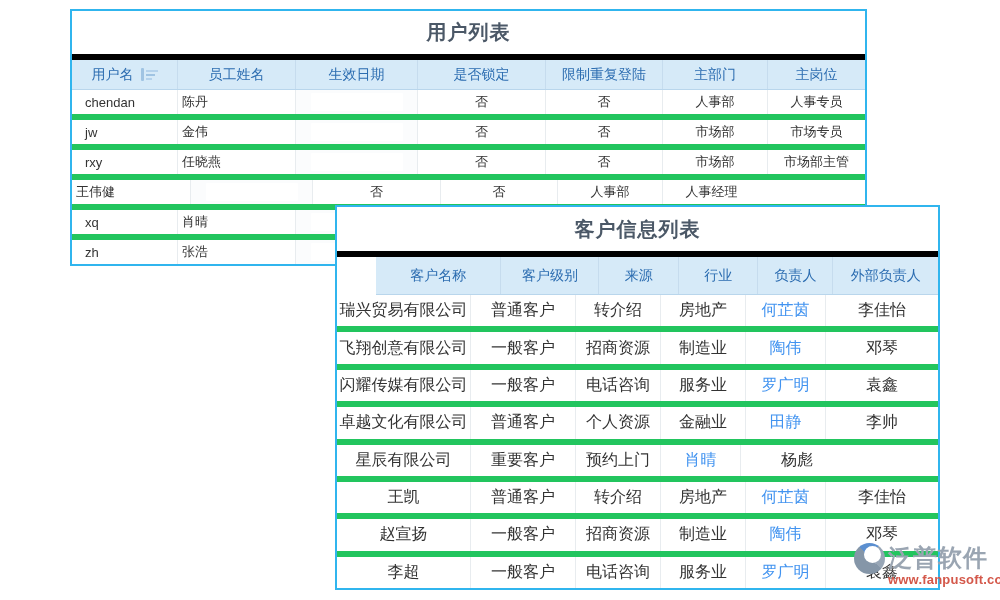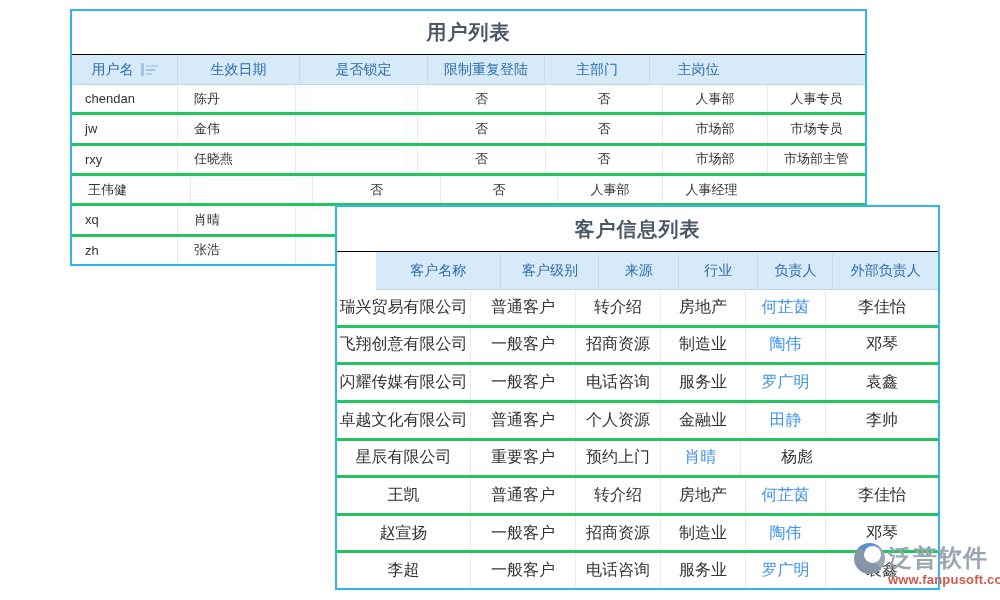--- a/index.html
+++ b/index.html
@@ -9,50 +9,50 @@
   }
   .card{
     position:absolute;background:#ffffff;border:2px solid #30b5ee;
     box-sizing:border-box;display:flex;flex-direction:column;
   }
   #user-card{left:70px;top:9px;width:797px;height:257px;z-index:1;}
   #customer-card{left:335px;top:205px;width:605px;height:385px;z-index:2;}
   .card-title{
     flex:0 0 auto;display:flex;align-items:center;justify-content:center;
     font-size:20px;font-weight:bold;color:#4b5867;letter-spacing:1px;
-    border-bottom:1px solid #000000;background:#ffffff;
+    border-bottom:6px solid #000000;background:#ffffff;
   }
   #user-card .card-title{height:43px;}
   #customer-card .card-title{height:44px;}
   .thead{
     flex:0 0 auto;display:flex;background:#d6eaf8;
     border-bottom:1px solid #b9d6ec;
   }
   #user-card .thead{height:29px;}
   #customer-card .thead{height:37px;margin-left:39px;}
   .th{
     box-sizing:border-box;display:flex;align-items:center;justify-content:center;
     font-size:14px;color:#2b6cb0;cursor:pointer;
   }
   .th + .th{border-left:1px solid #c6dcee;}
   .tbody{flex:1 1 auto;display:flex;flex-direction:column;}
   .tr{flex:1 1 auto;display:flex;background:#ffffff;}
-  .tr + .tr{border-top:3px solid #22c55e;}
+  .tr + .tr{border-top:6px solid #22c55e;}
   .td{
     box-sizing:border-box;display:flex;align-items:center;justify-content:center;
     font-size:13px;color:#333333;position:relative;overflow:hidden;white-space:nowrap;
   }
   #customer-card .td{font-size:16px;}
   .td + .td{border-left:1px solid #e8ecef;}
   .td.link{color:#4193f0;cursor:pointer;}
   
   .t1.c0{width:105px;}.t1.c1{width:118px;}.t1.c2{width:122px;}.t1.c3{width:128px;}
   .t1.c4{width:117px;}.t1.c5{width:105px;}.t1.c6{width:98px;}
   .td.t1.c0{justify-content:flex-start;padding-left:13px;}
-  .td.t1.c1{justify-content:flex-start;padding-left:16px;}
+  .td.t1.c1{justify-content:flex-start;padding-left:4px;}
   
   .t2.c0{width:133px;}.t2.c1{width:105px;}.t2.c2{width:85px;}.t2.c3{width:85px;}
   .t2.c4{width:80px;}.t2.c5{width:113px;}
   
   .td.patched{background:#fbfcfd;}
   .patch{display:block;width:92px;height:18px;background:#ffffff;border-radius:1px;}
   
   .sort-ic{display:inline-flex;margin-left:7px;align-items:center;opacity:.75;}
   .sort-ic .stem{width:3px;height:13px;background:#8fb8dd;margin-right:2px;border-radius:1px;}
   .sort-ic .bars{display:flex;flex-direction:column;justify-content:center;}
@@ -76,20 +76,21 @@
   <div class="card-title">用户列表</div>
   <div class="thead" id="t1-head">
       <div class="th t1 c0">用户名<span class="sort-ic">
           <span class="stem"></span>
           <span class="bars">
             <i></i>
             <i></i>
             <i></i>
           </span>
         </span></div>
+      <div class="th t1 c1">员工姓名</div>
       <div class="th t1 c2">生效日期</div>
       <div class="th t1 c3">是否锁定</div>
       <div class="th t1 c4">限制重复登陆</div>
       <div class="th t1 c5">主部门</div>
       <div class="th t1 c6">主岗位</div>
     </div>
   <div class="tbody" id="t1-body">
       <div class="tr">
         <div class="td t1 c0">chendan</div>
         <div class="td t1 c1">陈丹</div>

